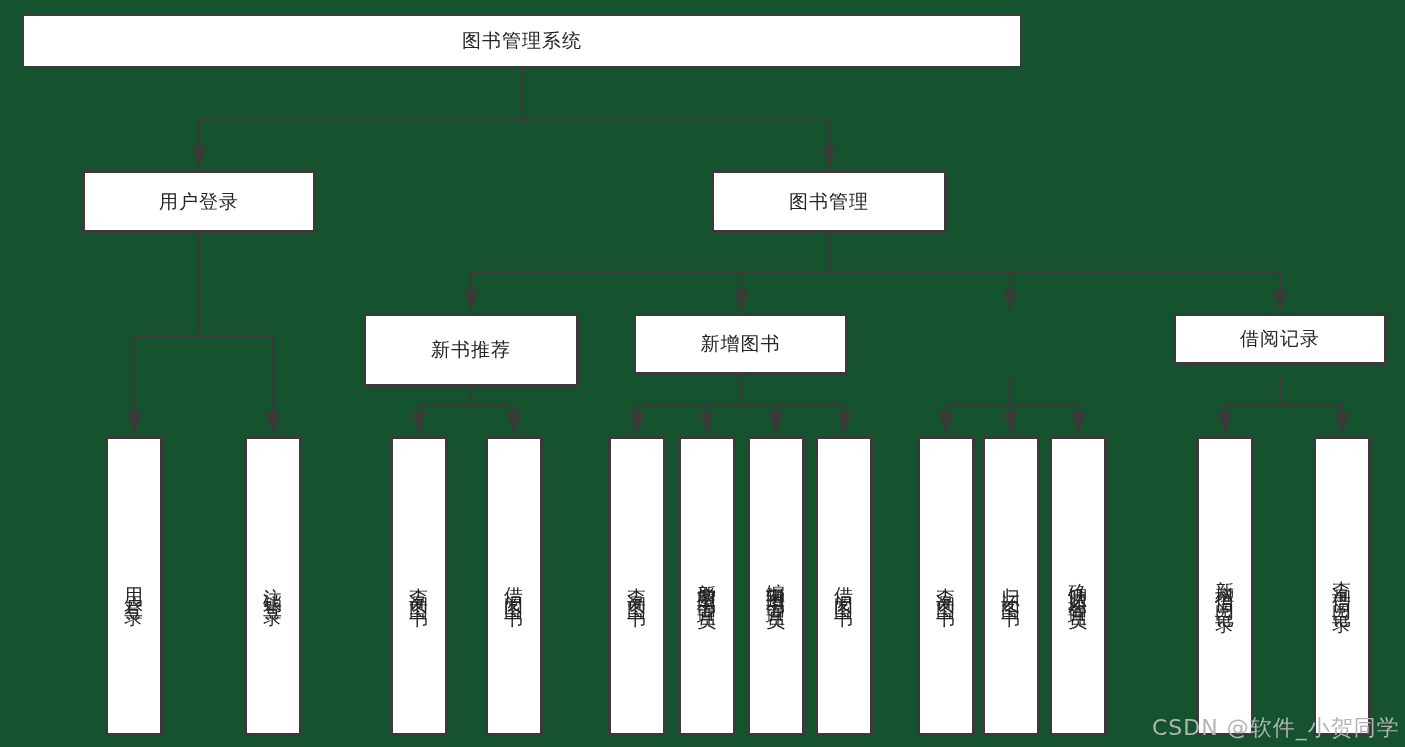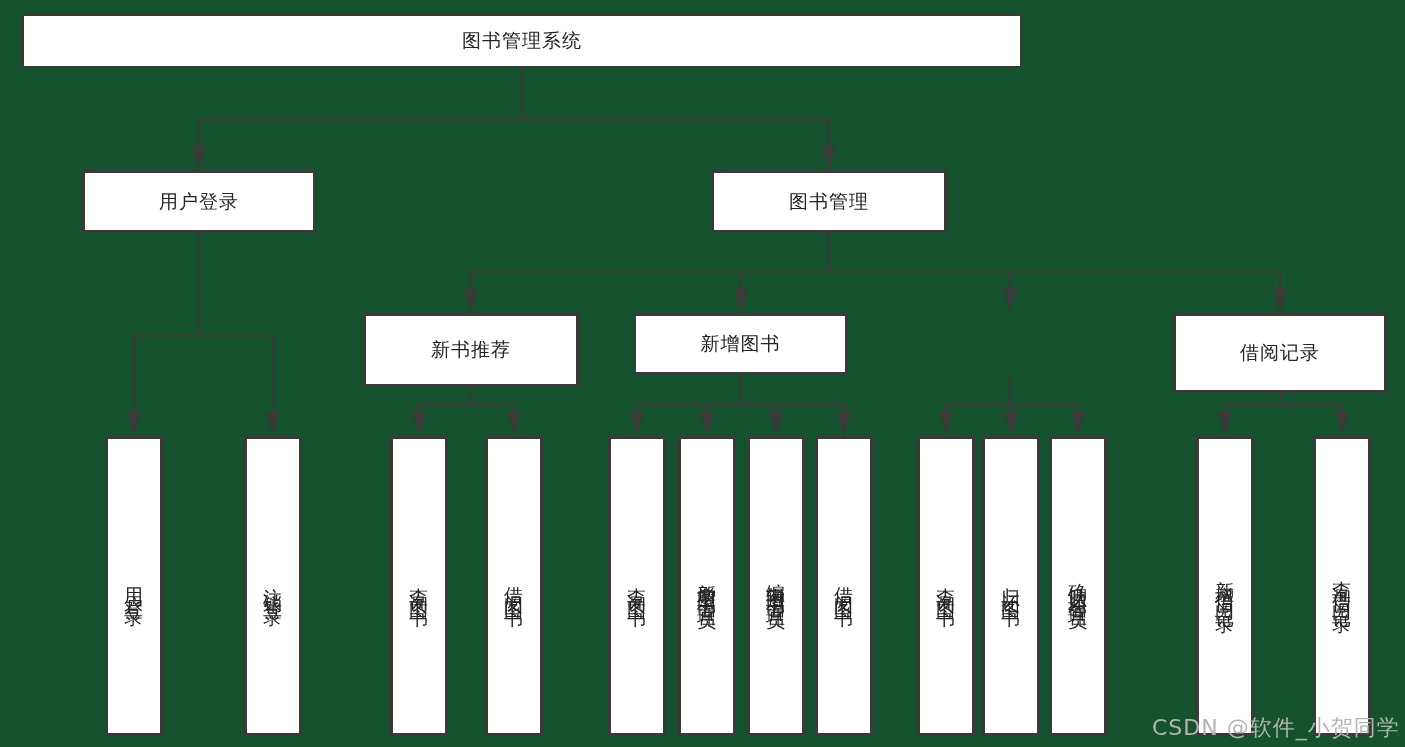--- a/index.html
+++ b/index.html
@@ -110,21 +110,21 @@
     </g>
   </svg>
 
   <div class="box root" style="left:22px; top:14px; width:1000px; height:54px;">图书管理系统</div>
 
   <div class="box" style="left:82px; top:170px; width:234px; height:63px;">用户登录</div>
   <div class="box" style="left:711px; top:170px; width:236px; height:63px;">图书管理</div>
 
   <div class="box" style="left:363px; top:313px; width:216px; height:74px;">新书推荐</div>
   <div class="box" style="left:633px; top:313px; width:215px; height:62px;">新增图书</div>
-  <div class="box" style="left:1173px; top:313px; width:214px; height:80px;">借阅记录</div>
+  <div class="box" style="left:1173px; top:313px; width:214px; height:52px;">借阅记录</div>
 
   <div class="box leaf" style="left:105px;">
     <span class="vtext">用户登录</span>
   </div>
   <div class="box leaf" style="left:244px;">
     <span class="vtext">注销登录</span>
   </div>
 
   <div class="box leaf" style="left:390px;">
     <span class="vtext">查询图书</span>

